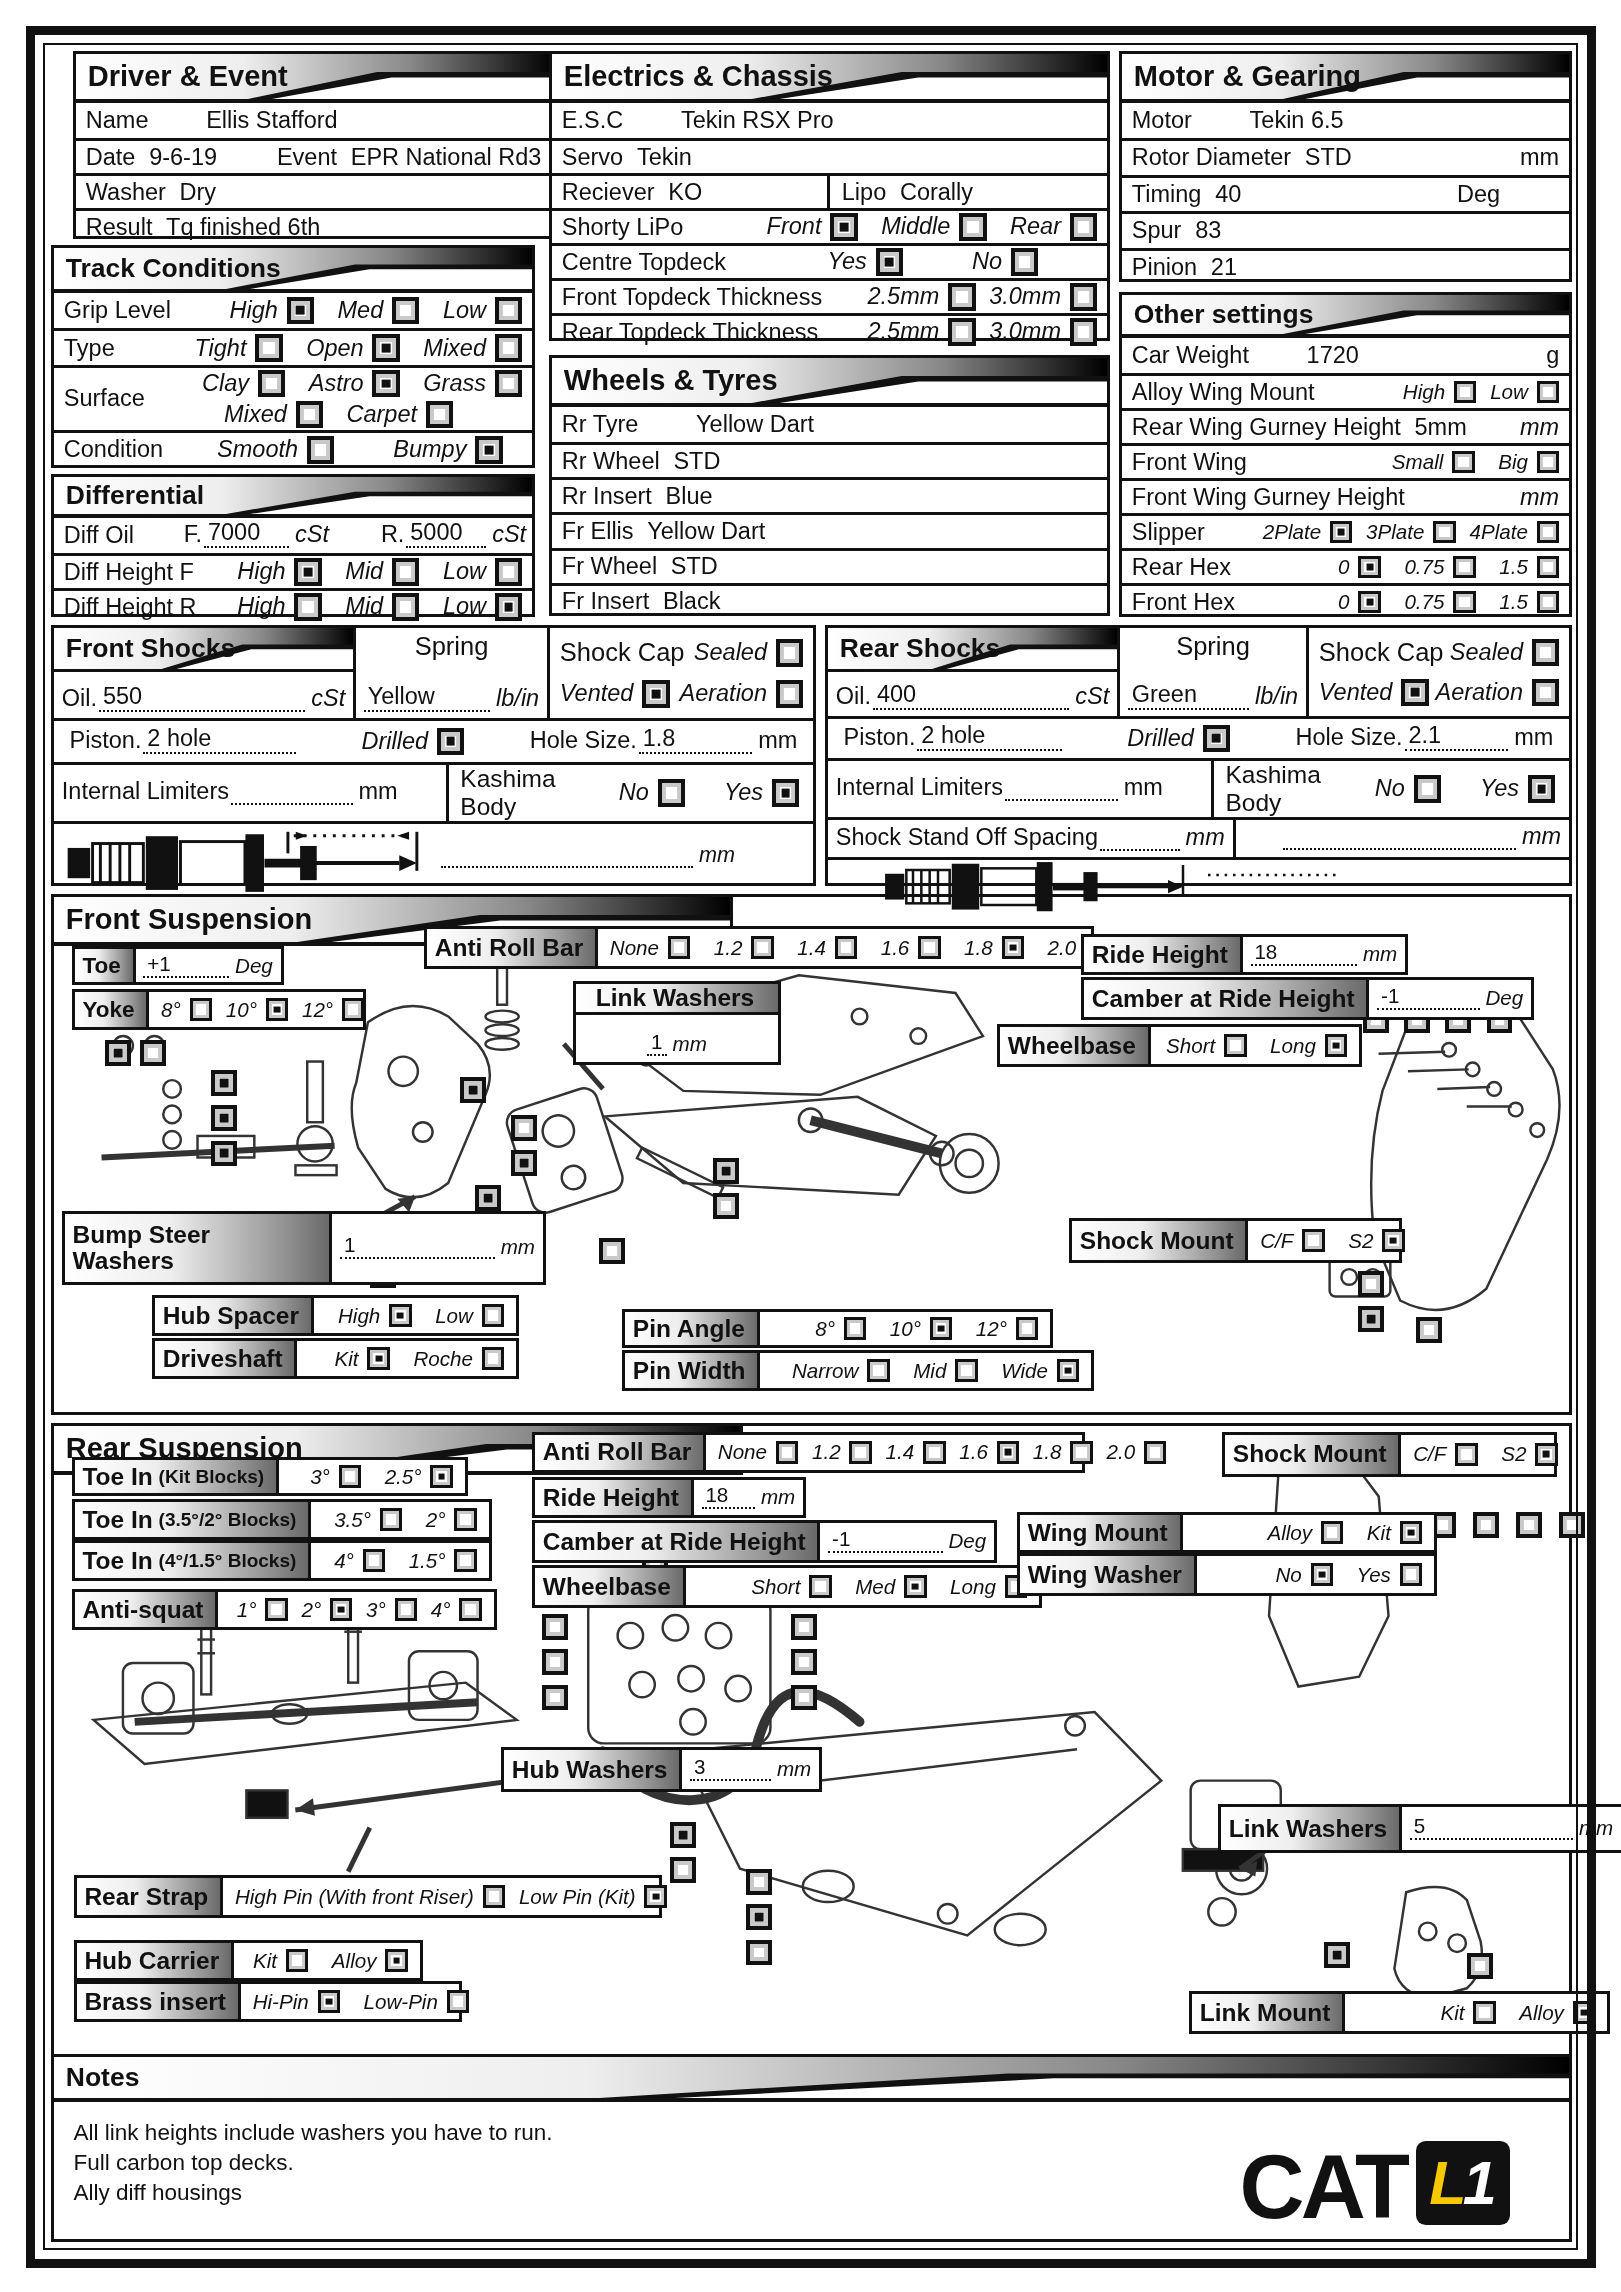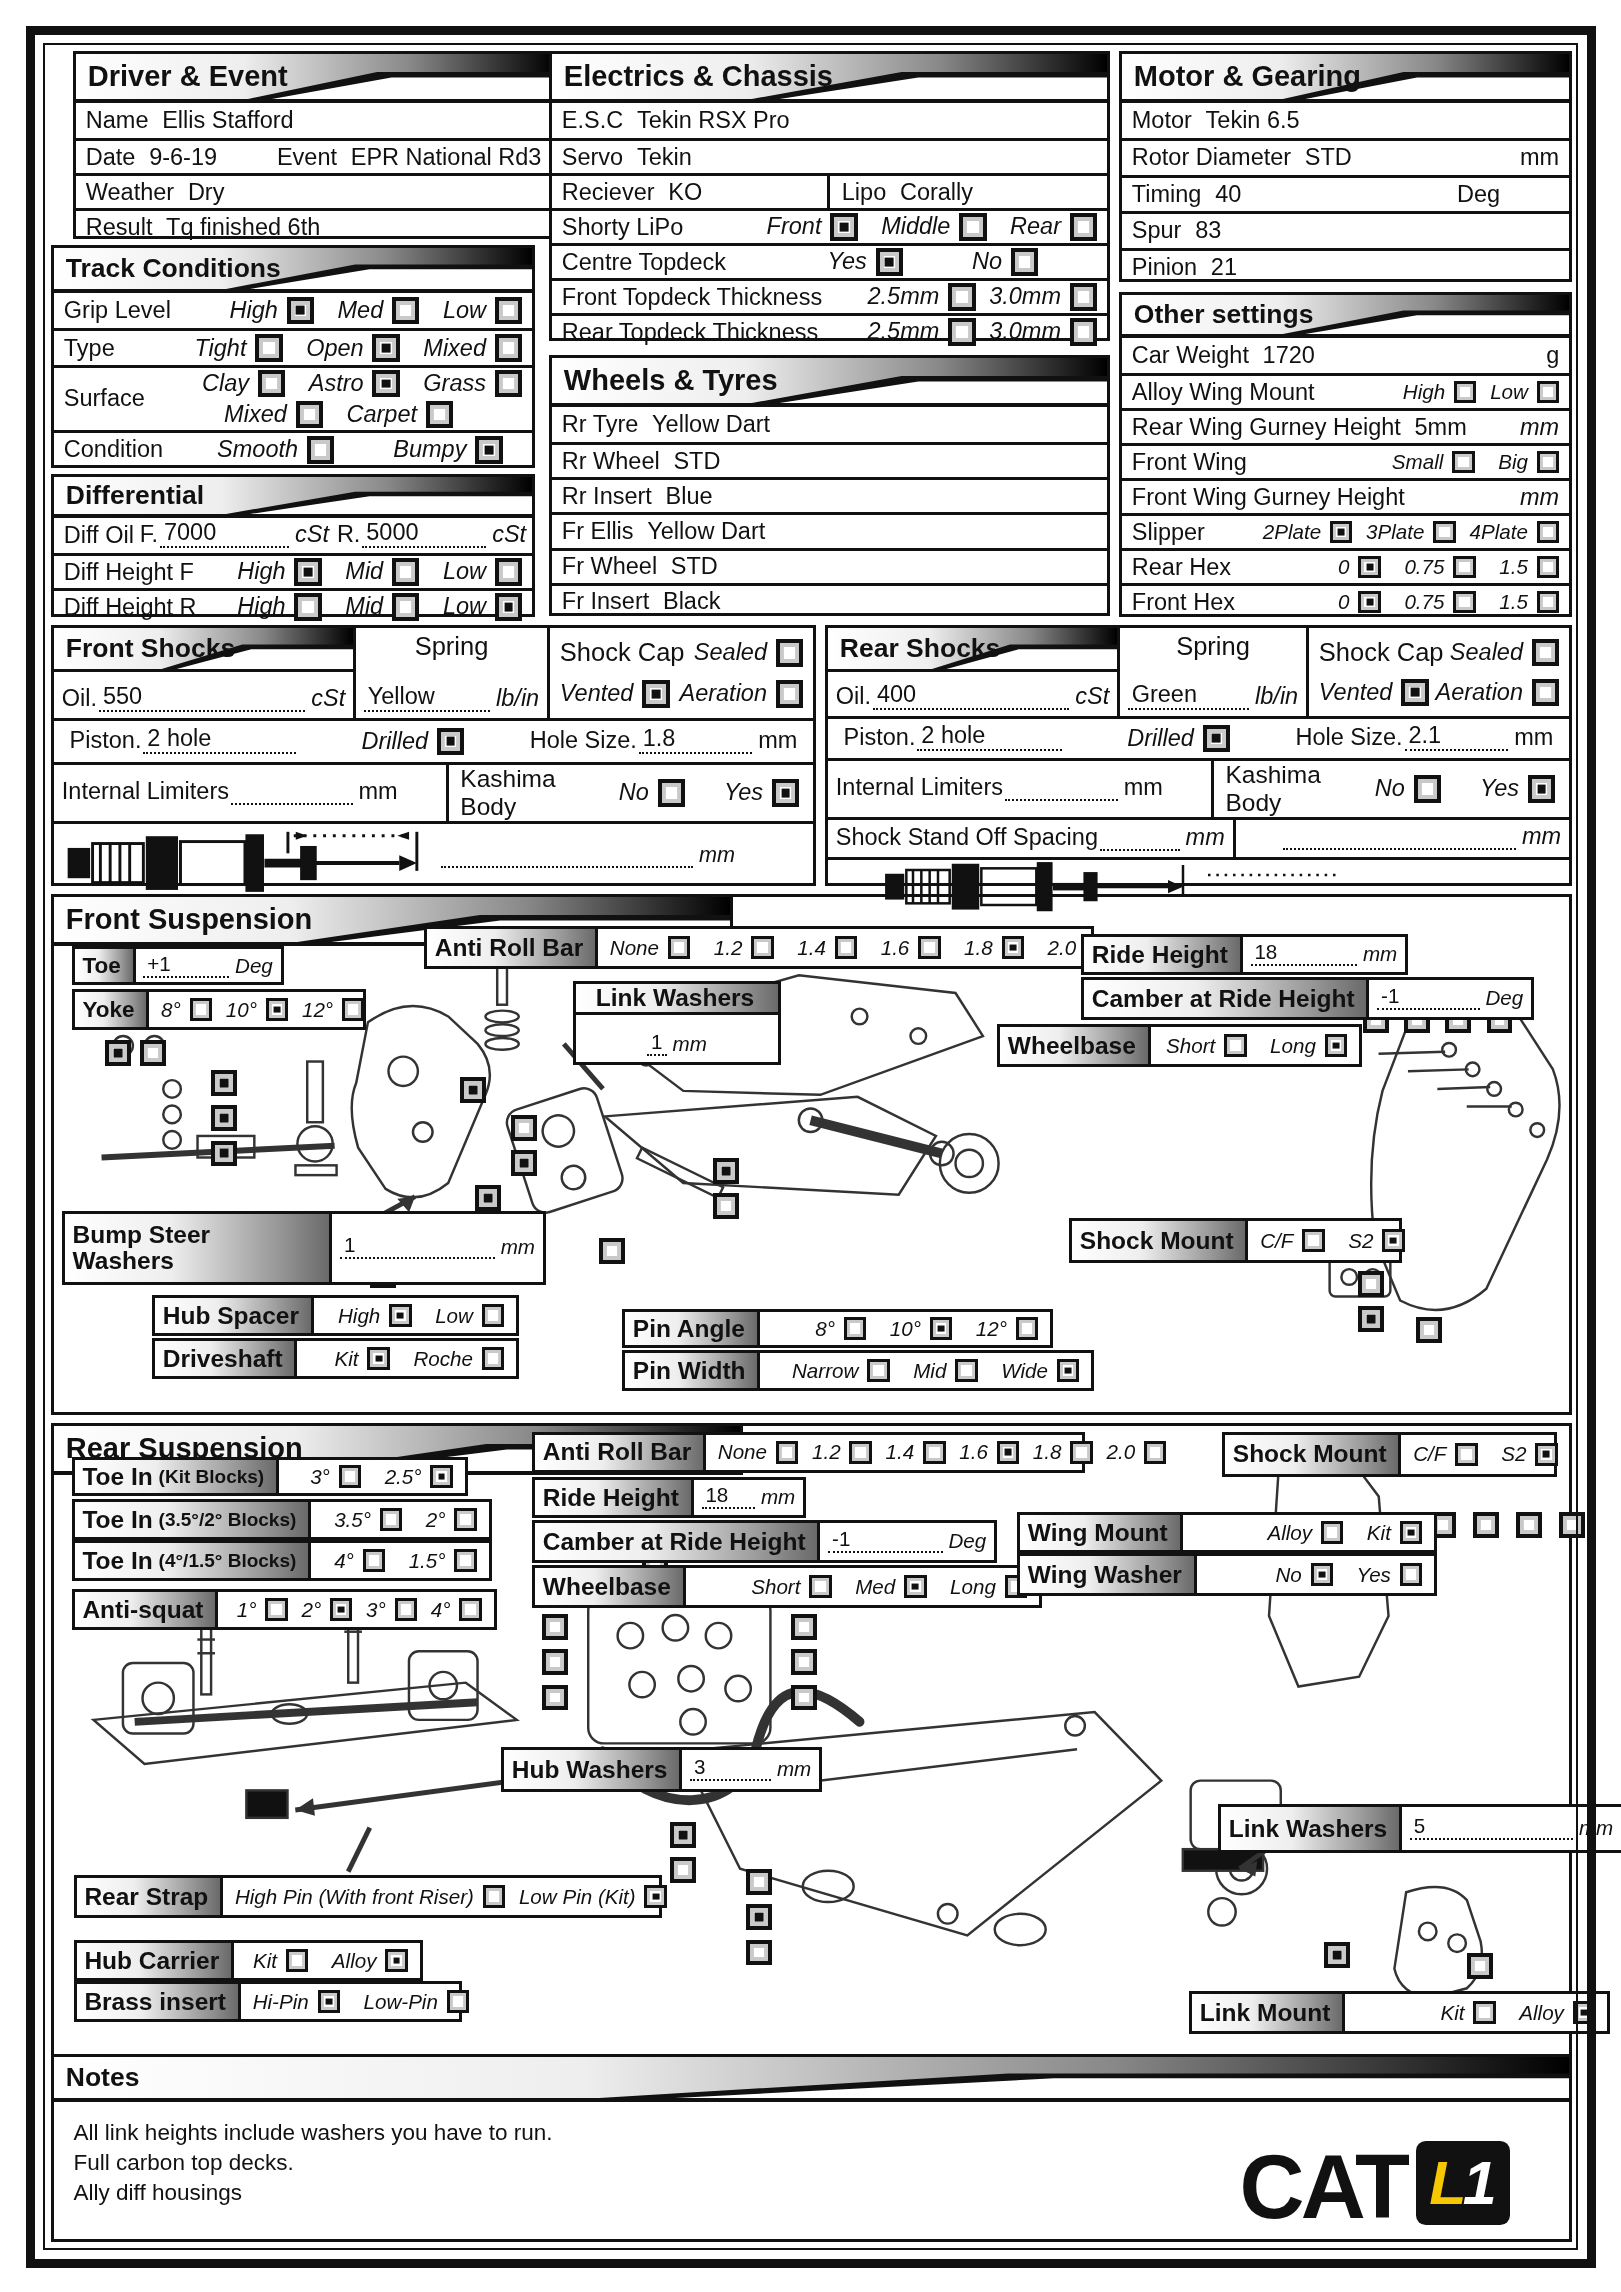--- a/index.html
+++ b/index.html
@@ -13,21 +13,21 @@
     border-bottom:4.9px solid #111;overflow:hidden;}
   .sec-h::before{content:"";position:absolute;inset:0;background:#fff;
     clip-path:polygon(0 100%,37% 100%,65% 46%,100% 46%,100% 100%);}
   .sec-h::after{content:"";position:absolute;inset:0;background:#111;
     clip-path:polygon(36% 100%,63% 40%,100% 40%,100% 52%,66% 52%,41% 100%);}
   .sec-h .ht{position:relative;z-index:2;font-weight:bold;font-size:29px;padding-left:11.8px;white-space:nowrap;}
   .sec-h.sm{height:41px;}
   .sec-h.sm .ht{font-size:26.5px;}
   .rows{display:flex;flex-direction:column;}
   .row{display:flex;align-items:center;border-top:3.9px solid #111;padding:0 9.8px;font-size:23.5px;min-height:35px;box-sizing:border-box;flex:1;}
-  .row.first{border-top:none;}
+  .row.first{border-top:none;gap:44px;}
   .rl{white-space:nowrap;padding-right:13.7px;}
   .rv{white-space:nowrap;padding-right:9.8px;}
   .runit{margin-left:auto;padding-left:9.8px;}
   .iunit{font-style:italic;}
   .split{flex:1;display:flex;align-self:stretch;align-items:center;}
   .split.bl{border-left:3.9px solid #111;padding-left:11.8px;}
   
   .cb{width:27.4px;height:27.4px;box-sizing:border-box;border:4.9px solid #111;background:#fff;
       box-shadow:inset 0 0 0 3.9px #c9c9c9;position:relative;display:inline-block;flex:none;}
   .cb.checked::after{content:"";position:absolute;left:50%;top:50%;width:8.8px;height:8.8px;transform:translate(-50%,-50%);background:#111;}
@@ -93,21 +93,21 @@
         <span class="rl">Name</span>
         <span class="rv">Ellis Stafford</span>
       </div>
       <div class="row">
         <span class="rl">Date</span>
         <span class="rv" style="min-width:118px;">9-6-19</span>
         <span class="rl">Event</span>
         <span class="rv">EPR National Rd3</span>
       </div>
       <div class="row">
-        <span class="rl">Weather</span>
+        <span class="rl">Washer</span>
         <span class="rv">Dry</span>
       </div>
       <div class="row">
         <span class="rl">Result</span>
         <span class="rv">Tq finished 6th</span>
       </div>
     </div>
   </div>
 
   <div class="sec" style="left:51px;top:245px;width:484px;height:223px;">

